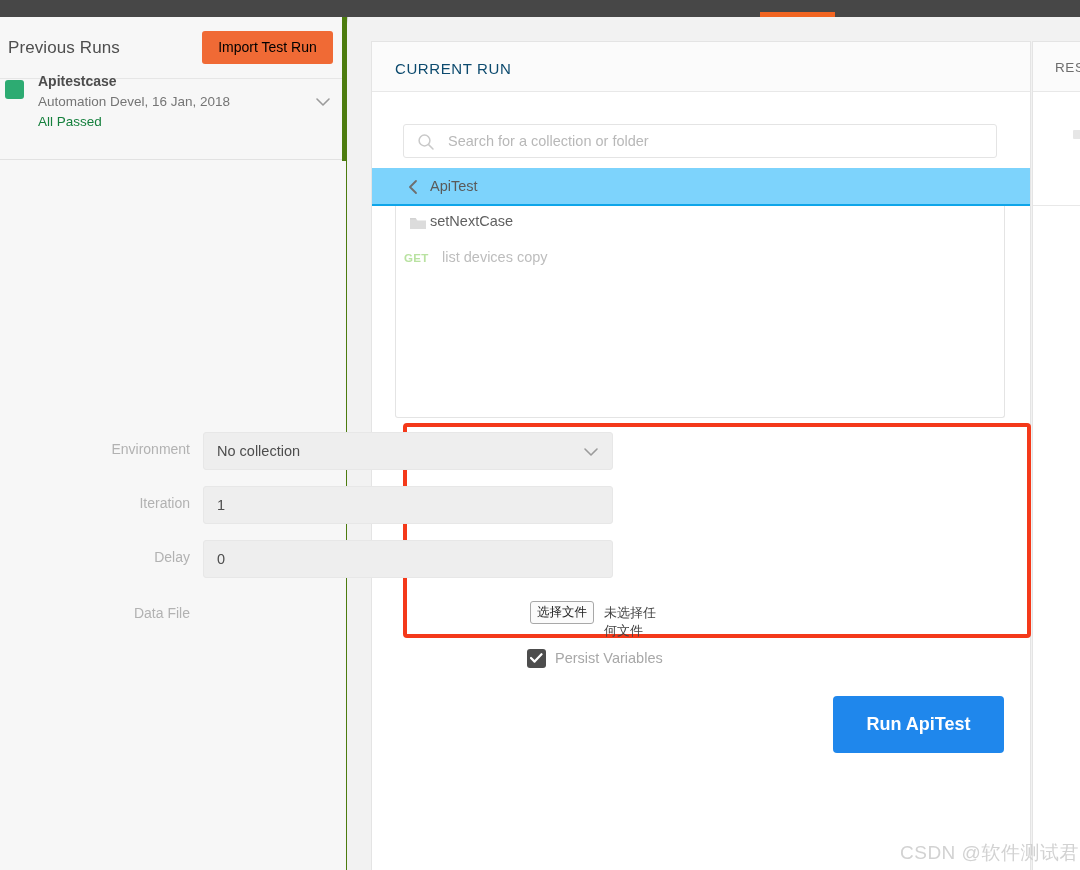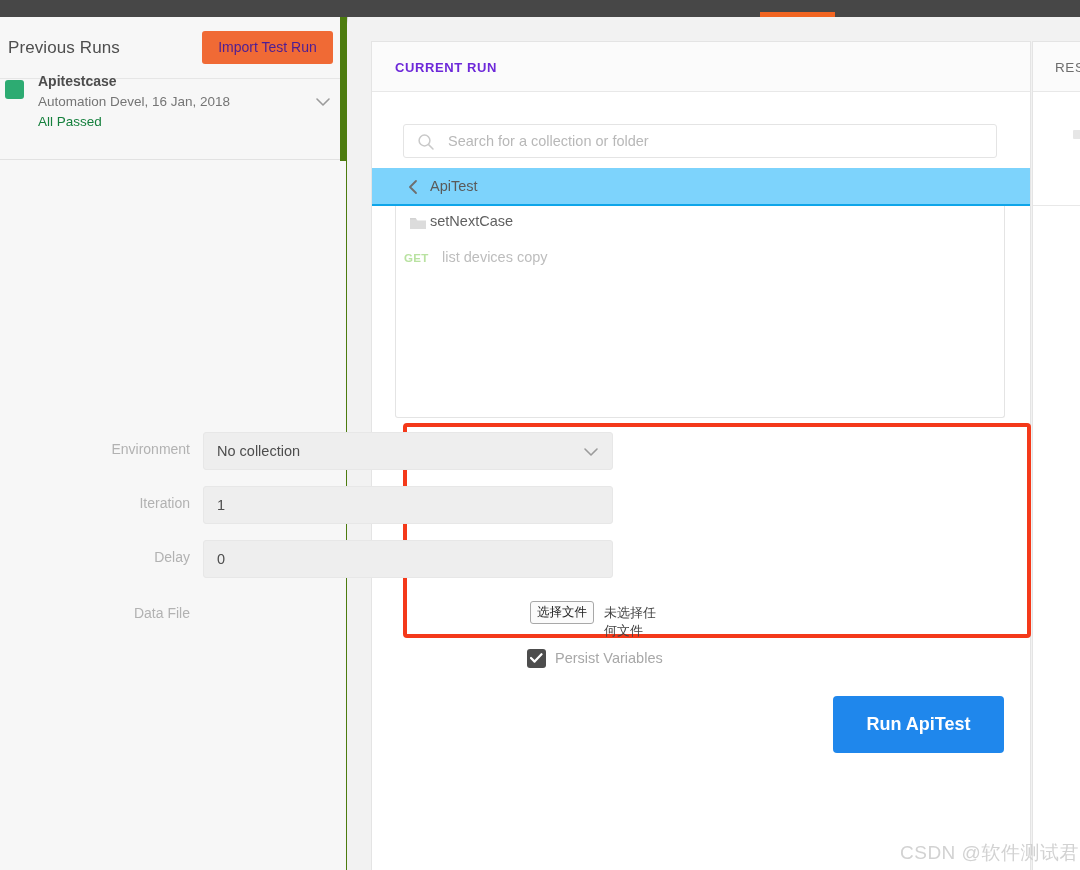--- a/index.html
+++ b/index.html
@@ -38,21 +38,21 @@
     width: 1080px; height: 7px;
     background: linear-gradient(to bottom, rgba(0,0,0,0.17), rgba(0,0,0,0));
   }
 
   
   .sidebar {
     position: absolute;
     left: 0; top: 17px;
     width: 347px; height: 853px;
     background: #f7f7f7;
-    border-right: 7px solid #4d7c0f;
+    border-right: 5px solid #4d7c0f;
   }
   .sidebar-header {
     position: relative;
     height: 62px;
     border-bottom: 1px solid #e6e6e6;
     background: #f7f7f7;
   }
   .sidebar-title {
     position: absolute;
     left: 8px; top: 21px;
@@ -60,21 +60,21 @@
     color: #4f4f4f;
     letter-spacing: 0.1px;
   }
   .import-btn {
     position: absolute;
     left: 202px; top: 14px;
     width: 131px; height: 33px;
     background: #f06a35;
     border: none;
     border-radius: 3px;
-    color: #4c1d95;
+    color: #000000;
     font-size: 14px;
     font-family: "Liberation Sans", sans-serif;
     font-weight: 400;
     cursor: pointer;
     padding: 0;
     line-height: 33px;
     text-align: center;
   }
 
   .run-item {
@@ -142,24 +142,23 @@
   }
   .panel-header {
     position: relative;
     height: 50px;
     background: #fbfbfb;
     border-bottom: 1px solid #e8e8e8;
   }
   .panel-header-title {
     position: absolute;
     left: 23px; top: 18px;
-    font-size: 13px;
-    color: #6d28d9;
+    font-size: 15px;
+    color: #0c4a6e;
     letter-spacing: 0.6px;
-    font-weight: bold;
   }
 
   
   .results-panel {
     position: absolute;
     left: 684px; top: 24px;
     width: 70px;
     height: 829px;
     background: #ffffff;
     border: 1px solid #e4e4e4;

